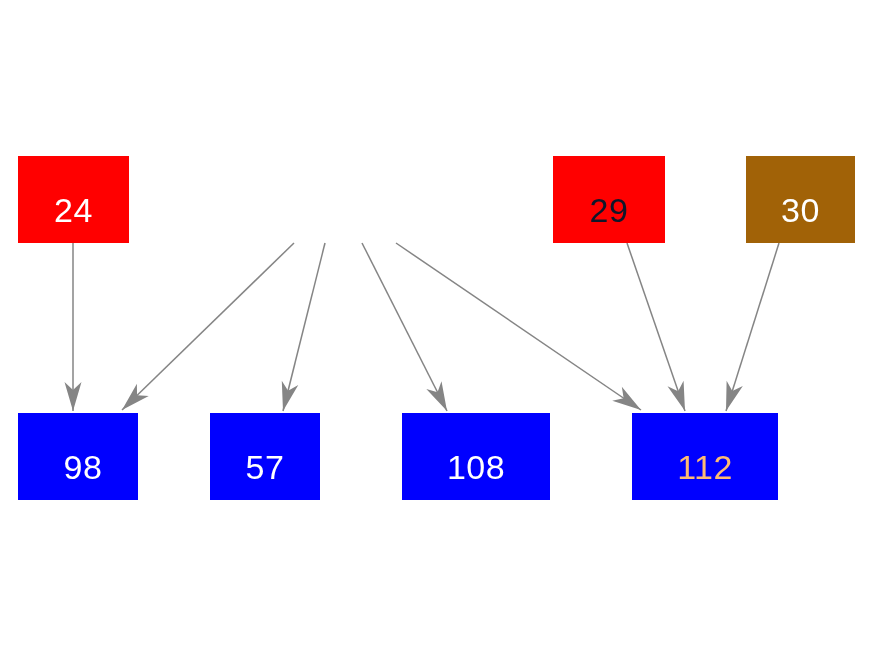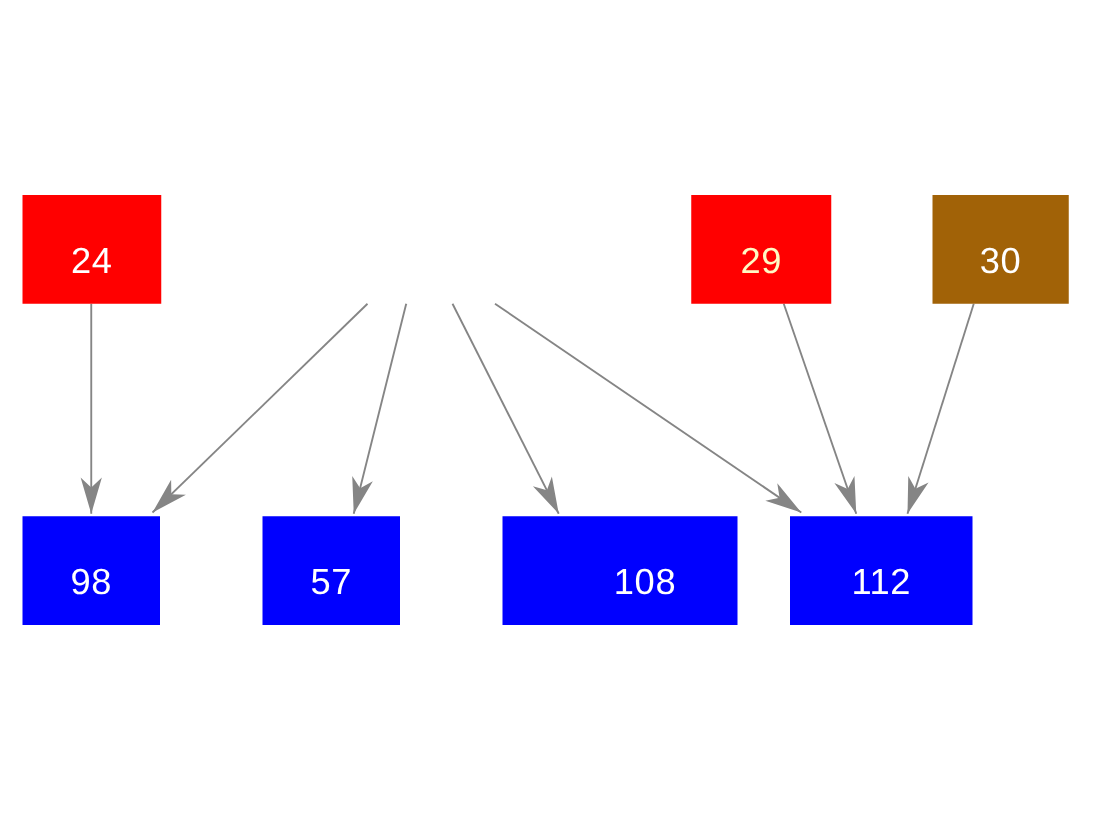--- a/index.html
+++ b/index.html
@@ -31,21 +31,21 @@
     height: 656px;
   }
   .node {
     position: absolute;
     display: flex;
     align-items: center;
     justify-content: center;
   }
   .node-label {
     color: #ffffff;
-    font-size: 29px;
+    font-size: 34px;
     line-height: 1;
     letter-spacing: 0.5px;
     user-select: none;
     margin-top: 20px;
   }
 </style>
 </head>
 <body>
 
 <div id="canvas">
@@ -63,31 +63,31 @@
         <line x1="396" y1="243" x2="641" y2="410" stroke="#858585" stroke-width="1.5" marker-end="url(#arrowhead)"></line>
         <line x1="627" y1="243" x2="685" y2="411" stroke="#858585" stroke-width="1.5" marker-end="url(#arrowhead)"></line>
         <line x1="779" y1="243" x2="726" y2="411" stroke="#858585" stroke-width="1.5" marker-end="url(#arrowhead)"></line>
       </g>
   </svg>
   <div id="nodes-layer">
       <div class="node" style="left: 18px; top: 156px; width: 111px; height: 87px; background: rgb(255, 0, 0);">
         <span class="node-label" style="color: rgb(255, 255, 255);">24</span>
       </div>
       <div class="node" style="left: 553px; top: 156px; width: 112px; height: 87px; background: rgb(255, 0, 0);">
-        <span class="node-label" style="color: #fef9c3;">29</span>
+        <span class="node-label" style="color: #0f172a;">29</span>
       </div>
       <div class="node" style="left: 746px; top: 156px; width: 109px; height: 87px; background: #a16207;">
         <span class="node-label" style="color: rgb(255, 255, 255);">30</span>
       </div>
-      <div class="node" style="left: 18px; top: 413px; width: 110px; height: 87px; background: rgb(0, 0, 255);">
+      <div class="node" style="left: 18px; top: 413px; width: 110px; height: 87px; background: rgb(0, 0, 255); padding-left: 10px;">
         <span class="node-label" style="color: rgb(255, 255, 255);">98</span>
       </div>
       <div class="node" style="left: 210px; top: 413px; width: 110px; height: 87px; background: rgb(0, 0, 255);">
         <span class="node-label" style="color: rgb(255, 255, 255);">57</span>
       </div>
-      <div class="node" style="left: 402px; top: 413px; width: 148px; height: 87px; background: rgb(0, 0, 255); padding-left: 40px;">
+      <div class="node" style="left: 402px; top: 413px; width: 148px; height: 87px; background: rgb(0, 0, 255);">
         <span class="node-label" style="color: rgb(255, 255, 255);">108</span>
       </div>
       <div class="node" style="left: 632px; top: 413px; width: 146px; height: 87px; background: rgb(0, 0, 255);">
-        <span class="node-label" style="color: #ffffff;">112</span>
+        <span class="node-label" style="color: #fdba74;">112</span>
       </div>
     </div>
 </div>
 
 </body></html>

